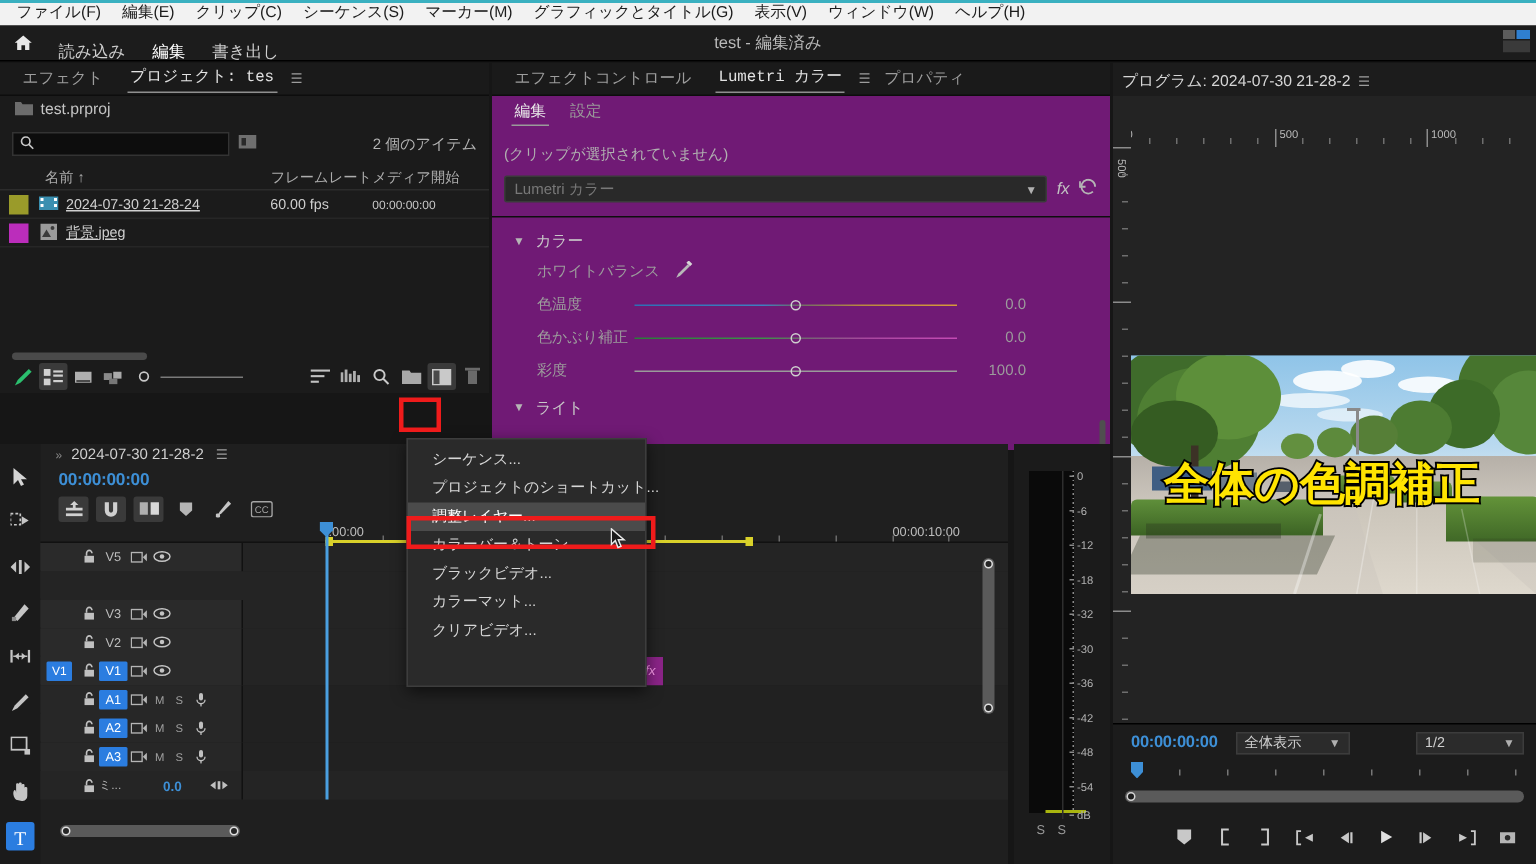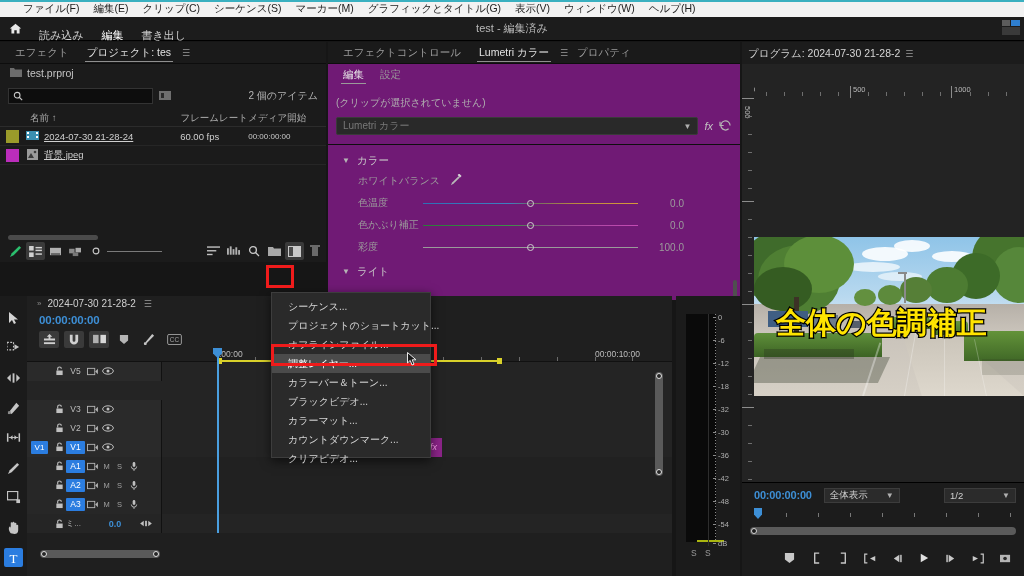--- a/index.html
+++ b/index.html
@@ -9,21 +9,21 @@
     font-family: "Liberation Sans", "DejaVu Sans", sans-serif;
     overflow: hidden;
     color: #d4d4d4;
   }
   #app { position: relative; width: 1024px; height: 576px; background: #161616; }
 
   
   .menubar {
     position: absolute; top: 0; left: 0; width: 1024px; height: 17px;
     background: #f2f2f2; display: flex; align-items: flex-end;
-    padding-left: 16px;
+    padding-left: 4px;
   }
   .menubar .mi {
     font-size: 10.5px; color: #1c1c1c; padding: 0 7px; line-height: 17px;
     white-space: nowrap; cursor: default;
   }
   .menubar-accent {
     position: absolute; top: 0; left: 0; width: 1024px; height: 2px; background: #3ab0c0;
   }
 
   
@@ -53,21 +53,21 @@
   
   .panel { position: absolute; background: #1e1e1e; }
   .panel-tabs {
     height: 22px; display: flex; align-items: center; background: #1a1a1a;
     border-bottom: 1px solid #0d0d0d; padding-left: 6px;
   }
   .ptab {
     font-size: 10.5px; color: #9d9d9d; padding: 0 9px; line-height: 21px; position: relative;
     white-space: nowrap;
   }
-  .ptab.active { color: #e2e2e2; }
+  .ptab.active { color: #e2e2e2; font-family: Liberation Mono, monospace; }
   .ptab.active::after {
     content:""; position:absolute; left:7px; right:7px; bottom:1px; height:1px; background:#8f8f8f;
   }
   .hamb { font-size: 9px; color: #9d9d9d; margin-left: 2px; }
 
   
   #projectPanel { left: 0; top: 42px; width: 326px; height: 220px; background:#1b1b1b; }
   .proj-file {
     display:flex; align-items:center; gap:5px; height:18px; padding-left:10px;
     font-size:10.5px; color:#c4c4c4;
@@ -1143,26 +1143,24 @@
     <div class="dbt" style="top:247px"></div>
       <div class="dbl" style="top:243px">dB</div>
 
     <div class="meter-s" style="left:15px">S</div>
     <div class="meter-s" style="left:29px">S</div>
   </div>
 
   <div class="ctxmenu">
     <div class="ctxitem">シーケンス...</div>
     <div class="ctxitem">プロジェクトのショートカット...</div>
-    <div class="ctxitem">オフラインファイル...</div>
     <div class="ctxitem hl">調整レイヤー...</div>
     <div class="ctxitem">カラーバー＆トーン...</div>
     <div class="ctxitem">ブラックビデオ...</div>
     <div class="ctxitem">カラーマット...</div>
-    <div class="ctxitem">カウントダウンマーク...</div>
     <div class="ctxitem">クリアビデオ...</div>
   </div>
 
   <svg style="position:absolute;left:407px;top:352px;z-index:80;" width="11" height="15" viewBox="0 0 11 15">
     <path d="M0.5 0.5 L0.5 11 L3.2 8.4 L5 13 L7 12.2 L5.2 7.8 L9 7.8 Z" fill="#1b1b1b" stroke="#e8e8e8" stroke-width="1"></path>
   </svg>
 
   <div class="redbox" id="redbox1"></div>
   <div class="redbox" id="redbox2"></div>
 

